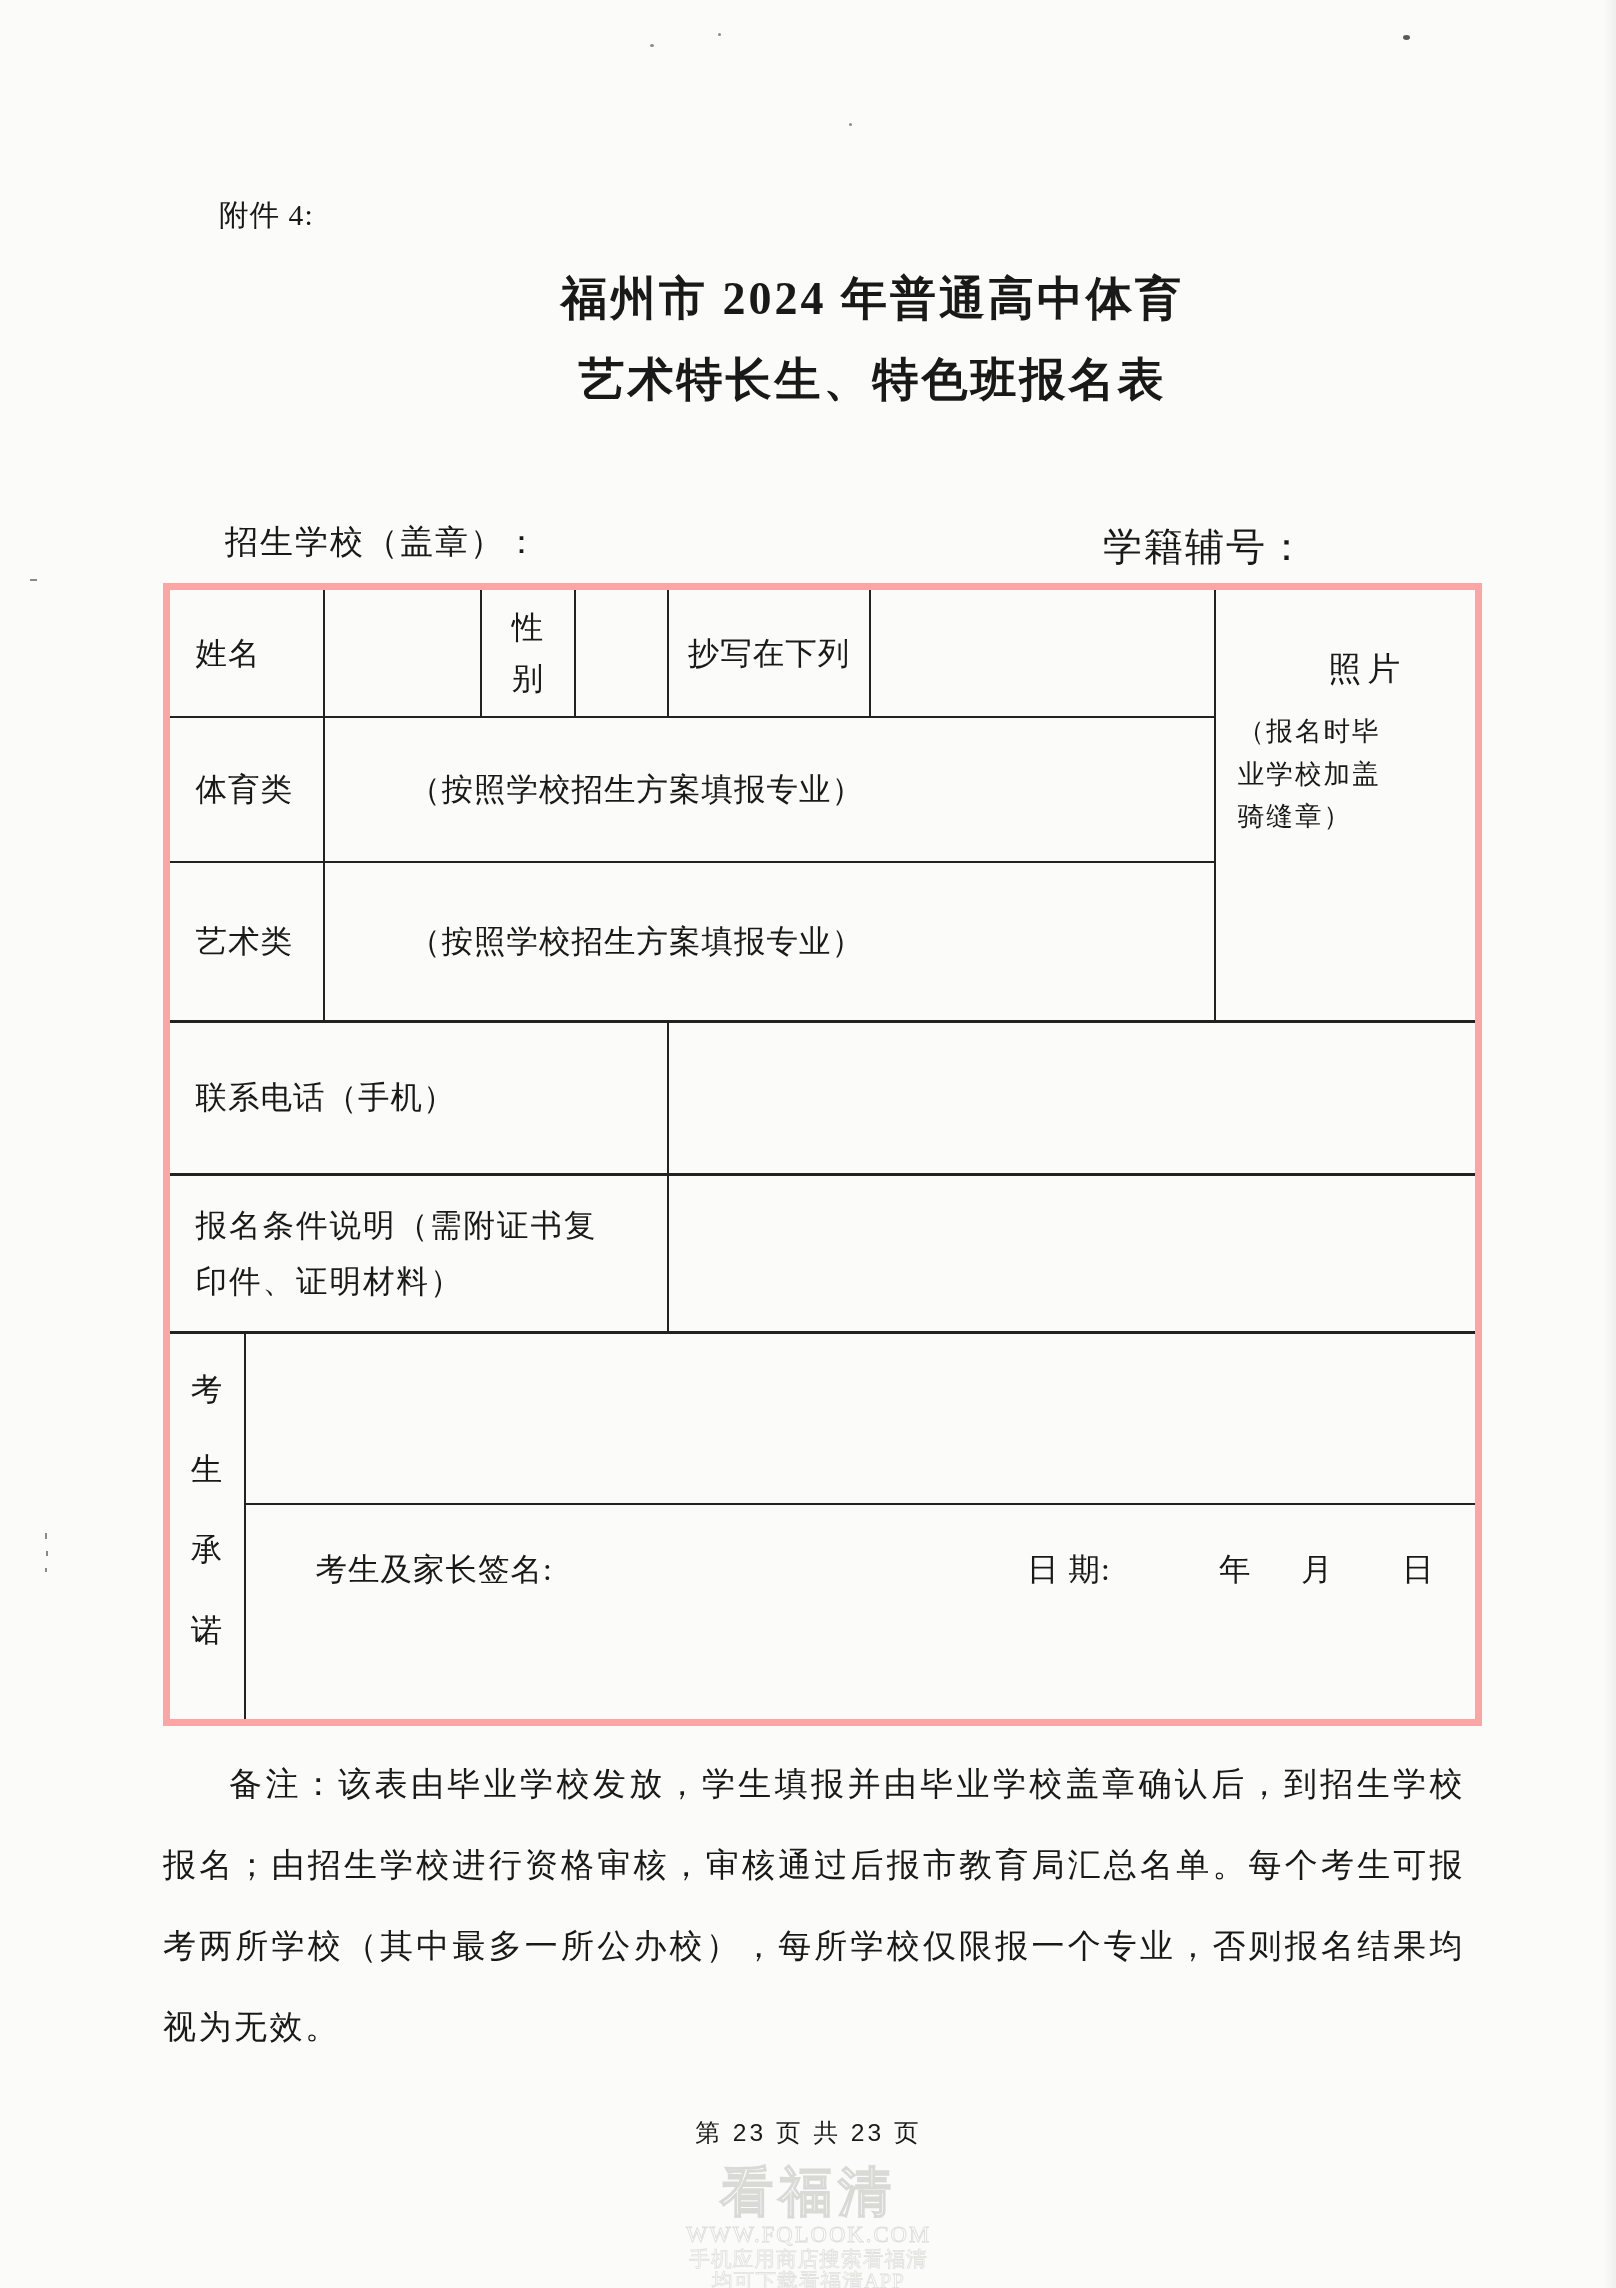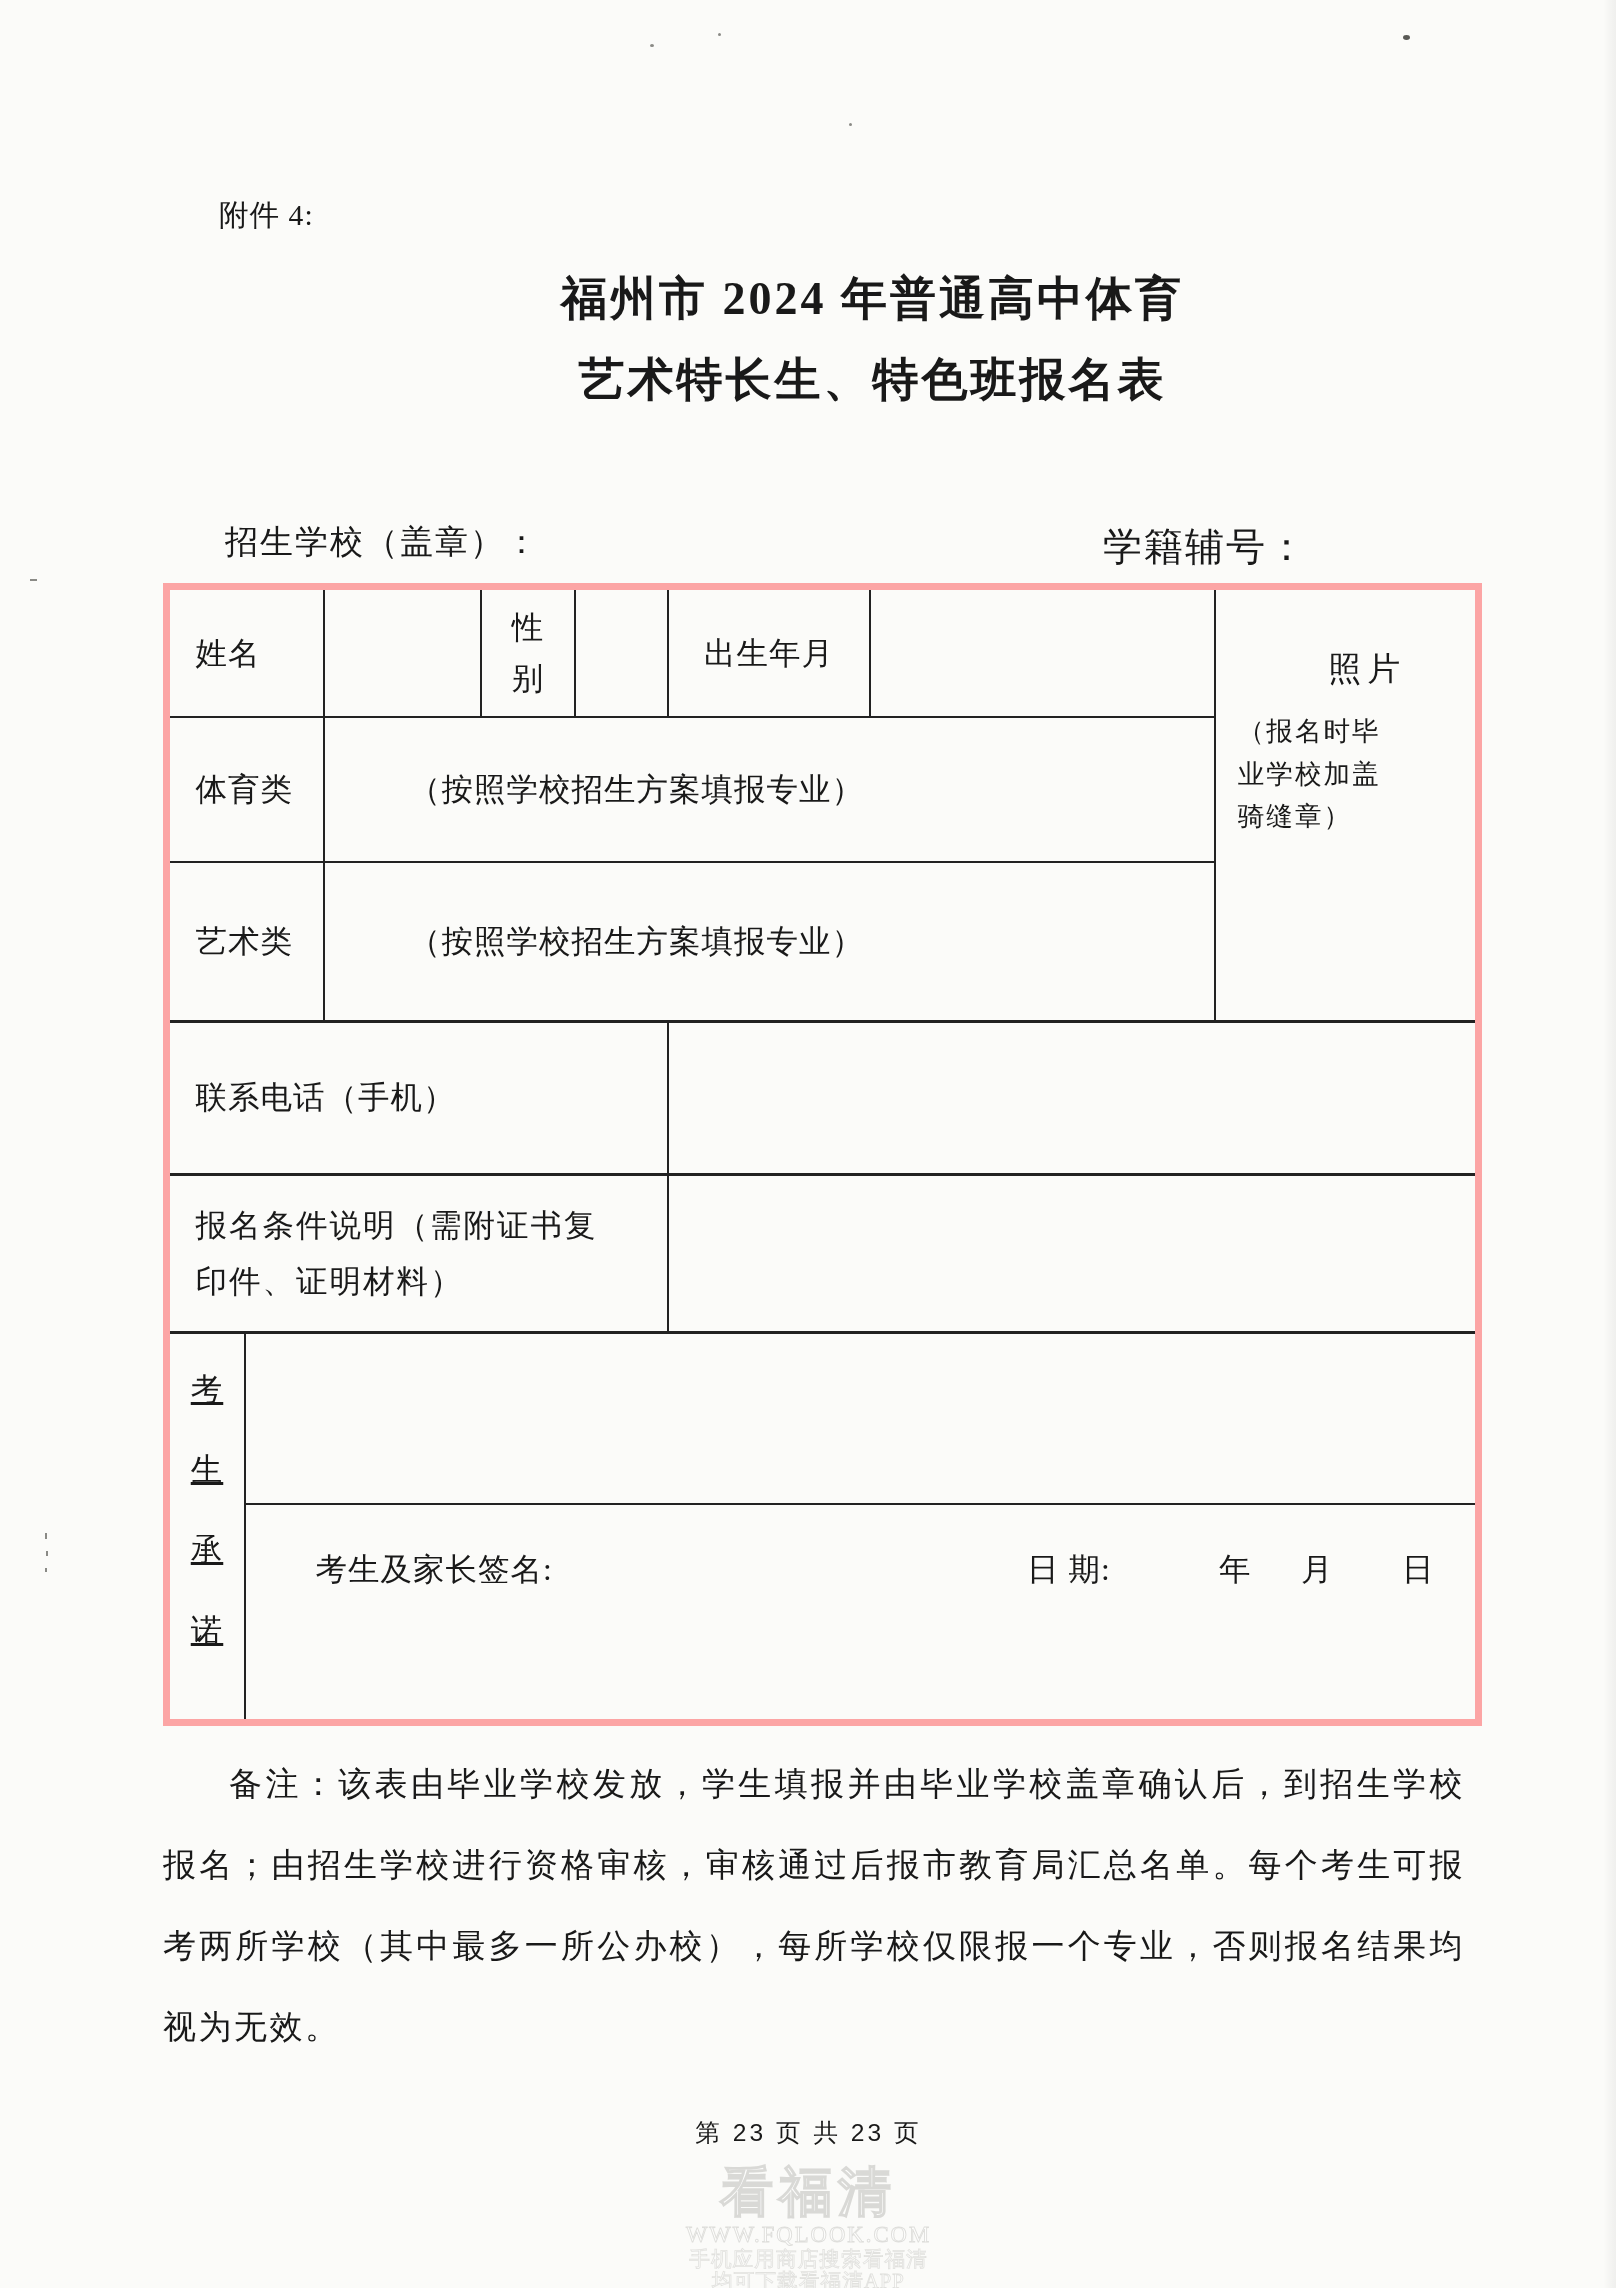--- a/index.html
+++ b/index.html
@@ -23,21 +23,21 @@
   .padl{padding-left:25.6px;}
   .center{justify-content:center;}
   .vwrap{width:1.15em;word-break:break-all;text-align:center;line-height:1.6;}
   .hint{padding-left:84px;}
   .photo-cell{display:block;padding:57px 19.7px 0 21.7px;}
   .photo-title{text-align:center;font-size:33px;letter-spacing:5.9px;}
   .photo-note{margin:18px auto 0 0;font-size:26.6px;line-height:1.6;width:6.4em;
     word-break:break-all;letter-spacing:2px;}
   .cond-inner{width:424px;line-height:1.75;letter-spacing:2px;}
   .pledge-side{justify-content:center;align-items:flex-start;padding-top:15.8px;}
-  .pledge-side .vwrap{line-height:2.55;text-decoration:underline;}
+  .pledge-side .vwrap{line-height:2.55;}
   .pledge-text{display:block;padding:15.8px 27.6px 0 29.6px;font-size:31.5px;line-height:69px;
     text-indent:2em;text-align:justify;letter-spacing:2px;}
   .sign-cell{display:block;position:relative;}
   .sign-cell span{position:absolute;top:43px;font-size:31.5px;white-space:nowrap;letter-spacing:1px;}
   .sig-label{left:29.6px;margin-left:40px;}
   .date-label{left:781px;}
   .date-year{left:973px;}
   .date-month{left:1055px;}
   .date-day{left:1156px;}
 
@@ -91,21 +91,21 @@
     <div class="ln" style="left:699px;top:0;width:2px;height:127px;"></div>
     <div class="ln" style="left:1044px;top:0;width:2px;height:431px;"></div>
     <div class="ln" style="left:74px;top:741px;width:2px;height:388px;"></div>
 
     <div class="cell padl" style="left:0;top:0;width:153px;height:127px;">姓名</div>
     <div class="cell" style="left:155px;top:0;width:156px;height:127px;"></div>
     <div class="cell center" style="left:312px;top:0;width:92px;height:127px;">
       <div class="vwrap">性别</div>
     </div>
     <div class="cell" style="left:406px;top:0;width:92px;height:127px;"></div>
-    <div class="cell center" style="left:499px;top:0;width:200px;height:127px;">出生年月</div>
+    <div class="cell center" style="left:499px;top:0;width:200px;height:127px;">抄写在下列</div>
     <div class="cell" style="left:701px;top:0;width:343px;height:127px;"></div>
 
     <div class="cell photo-cell" style="left:1046px;top:0;width:259px;height:431px;">
       <div class="photo-title">照片</div>
       <div class="photo-note">（报名时毕业学校加盖骑缝章）</div>
     </div>
 
     <div class="cell padl" style="left:0;top:128px;width:153px;height:143px;">体育类</div>
     <div class="cell hint" style="left:155px;top:128px;width:890px;height:143px;">（按照学校招生方案填报专业）</div>
 

